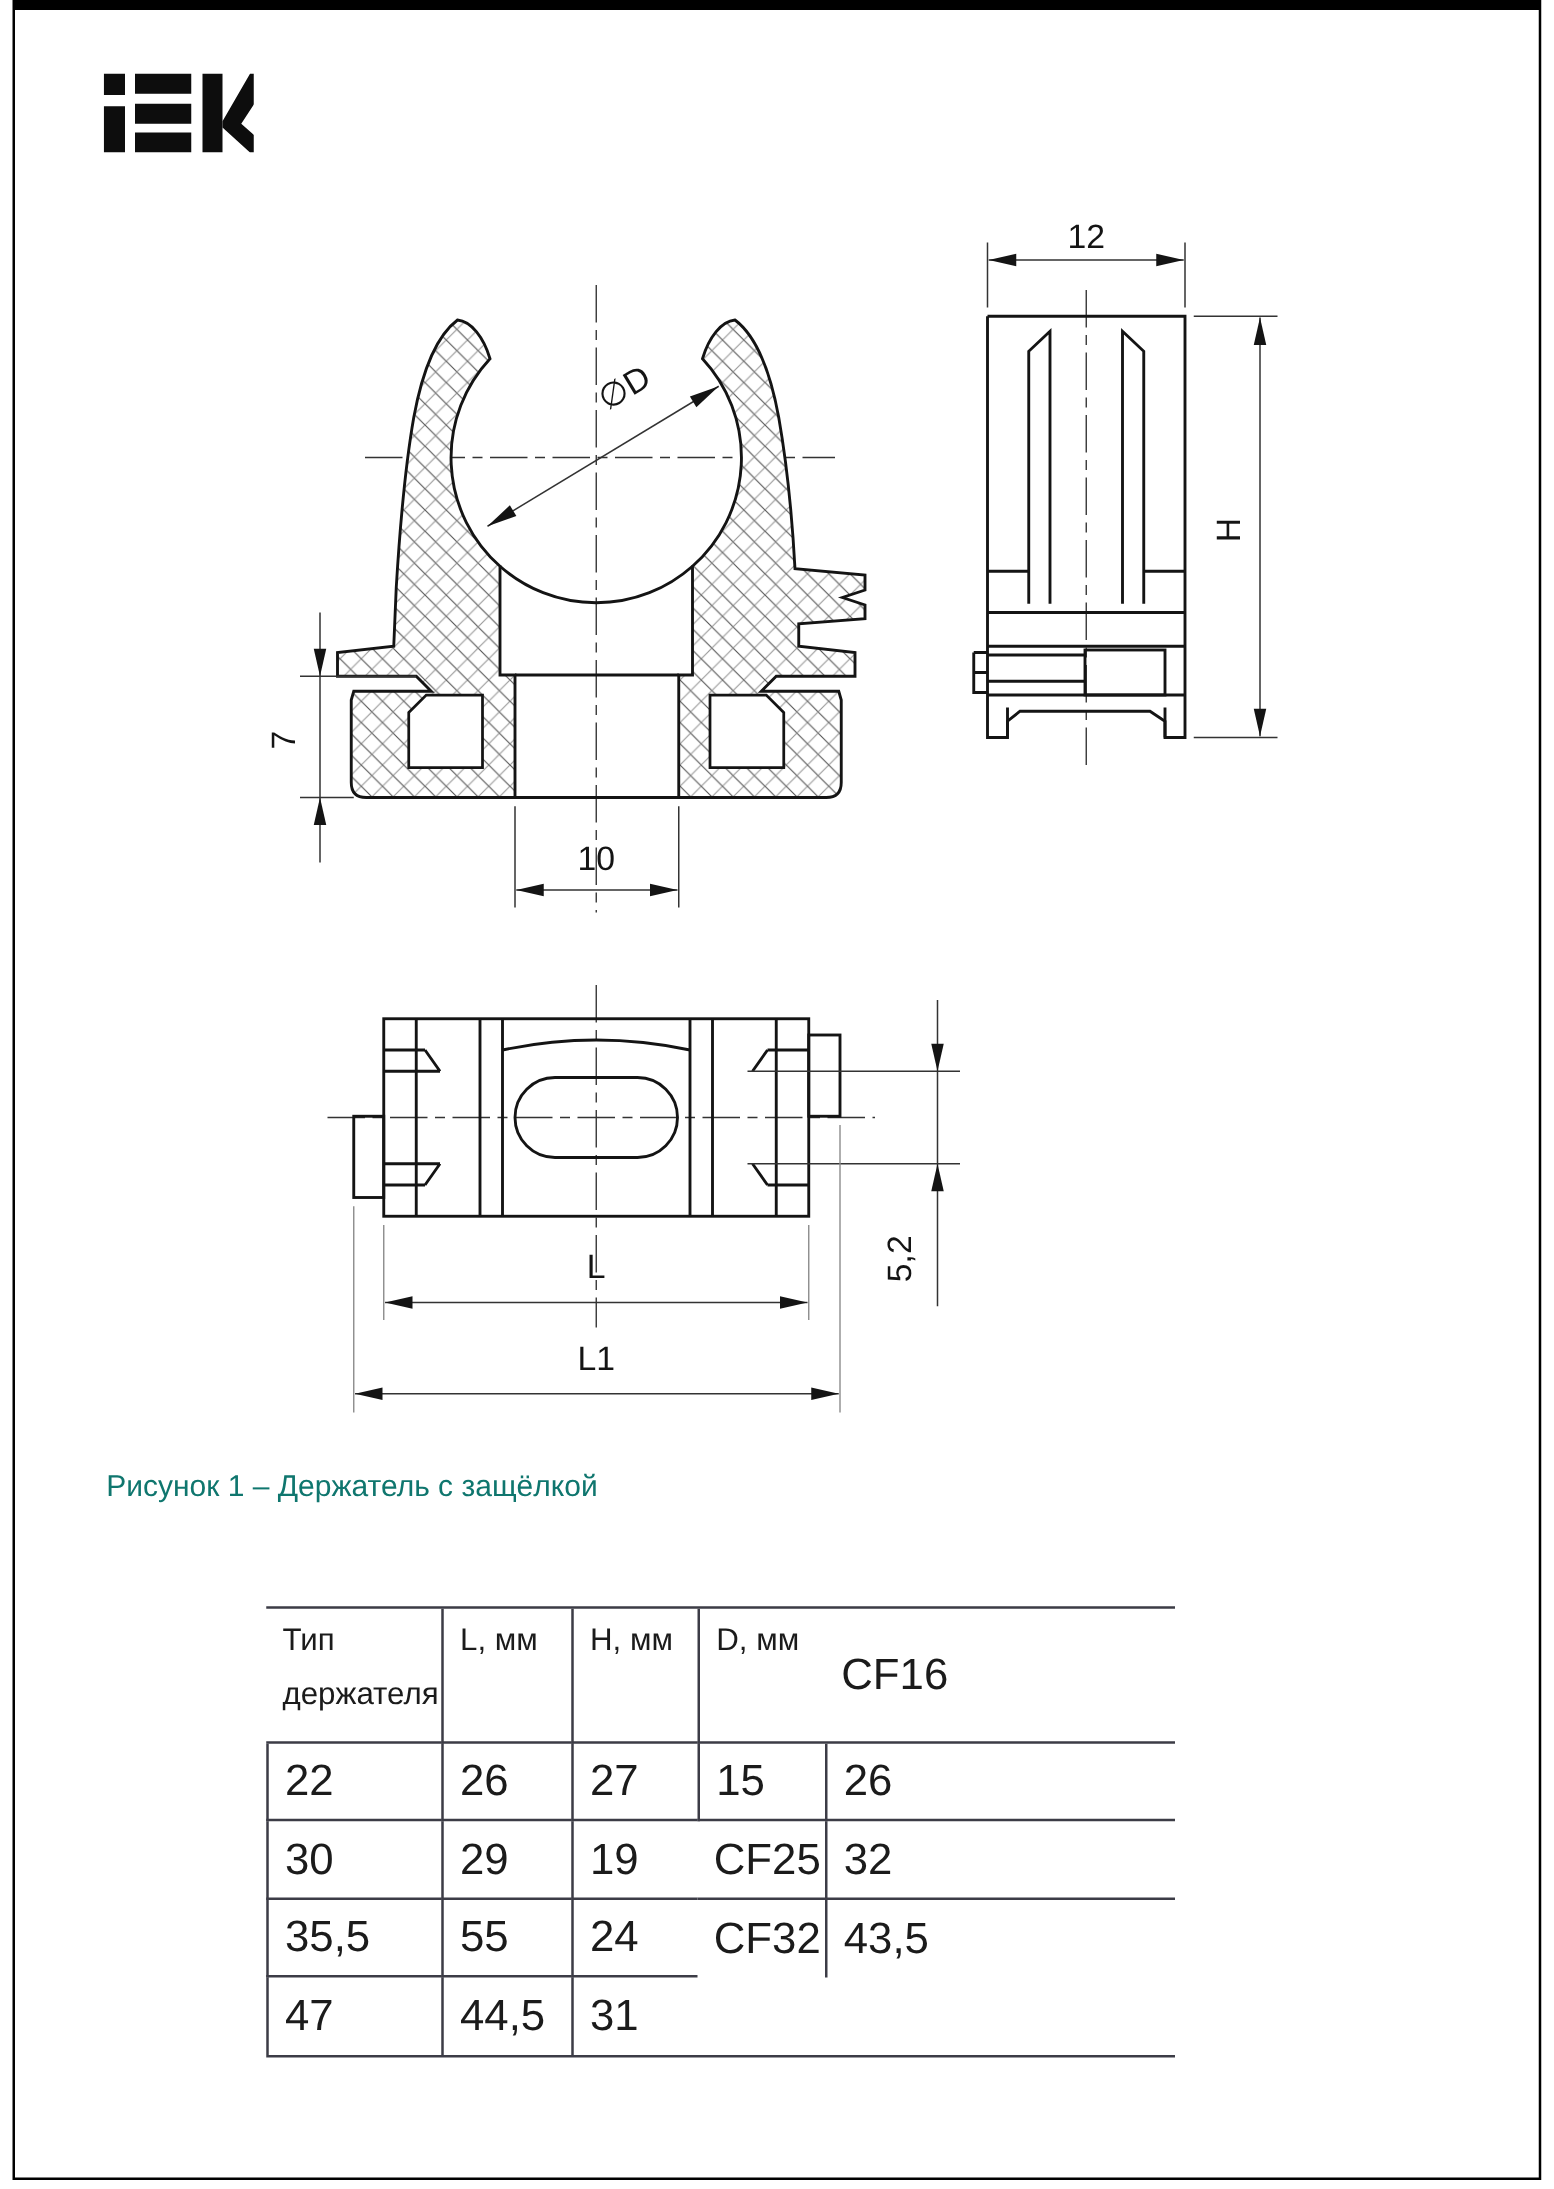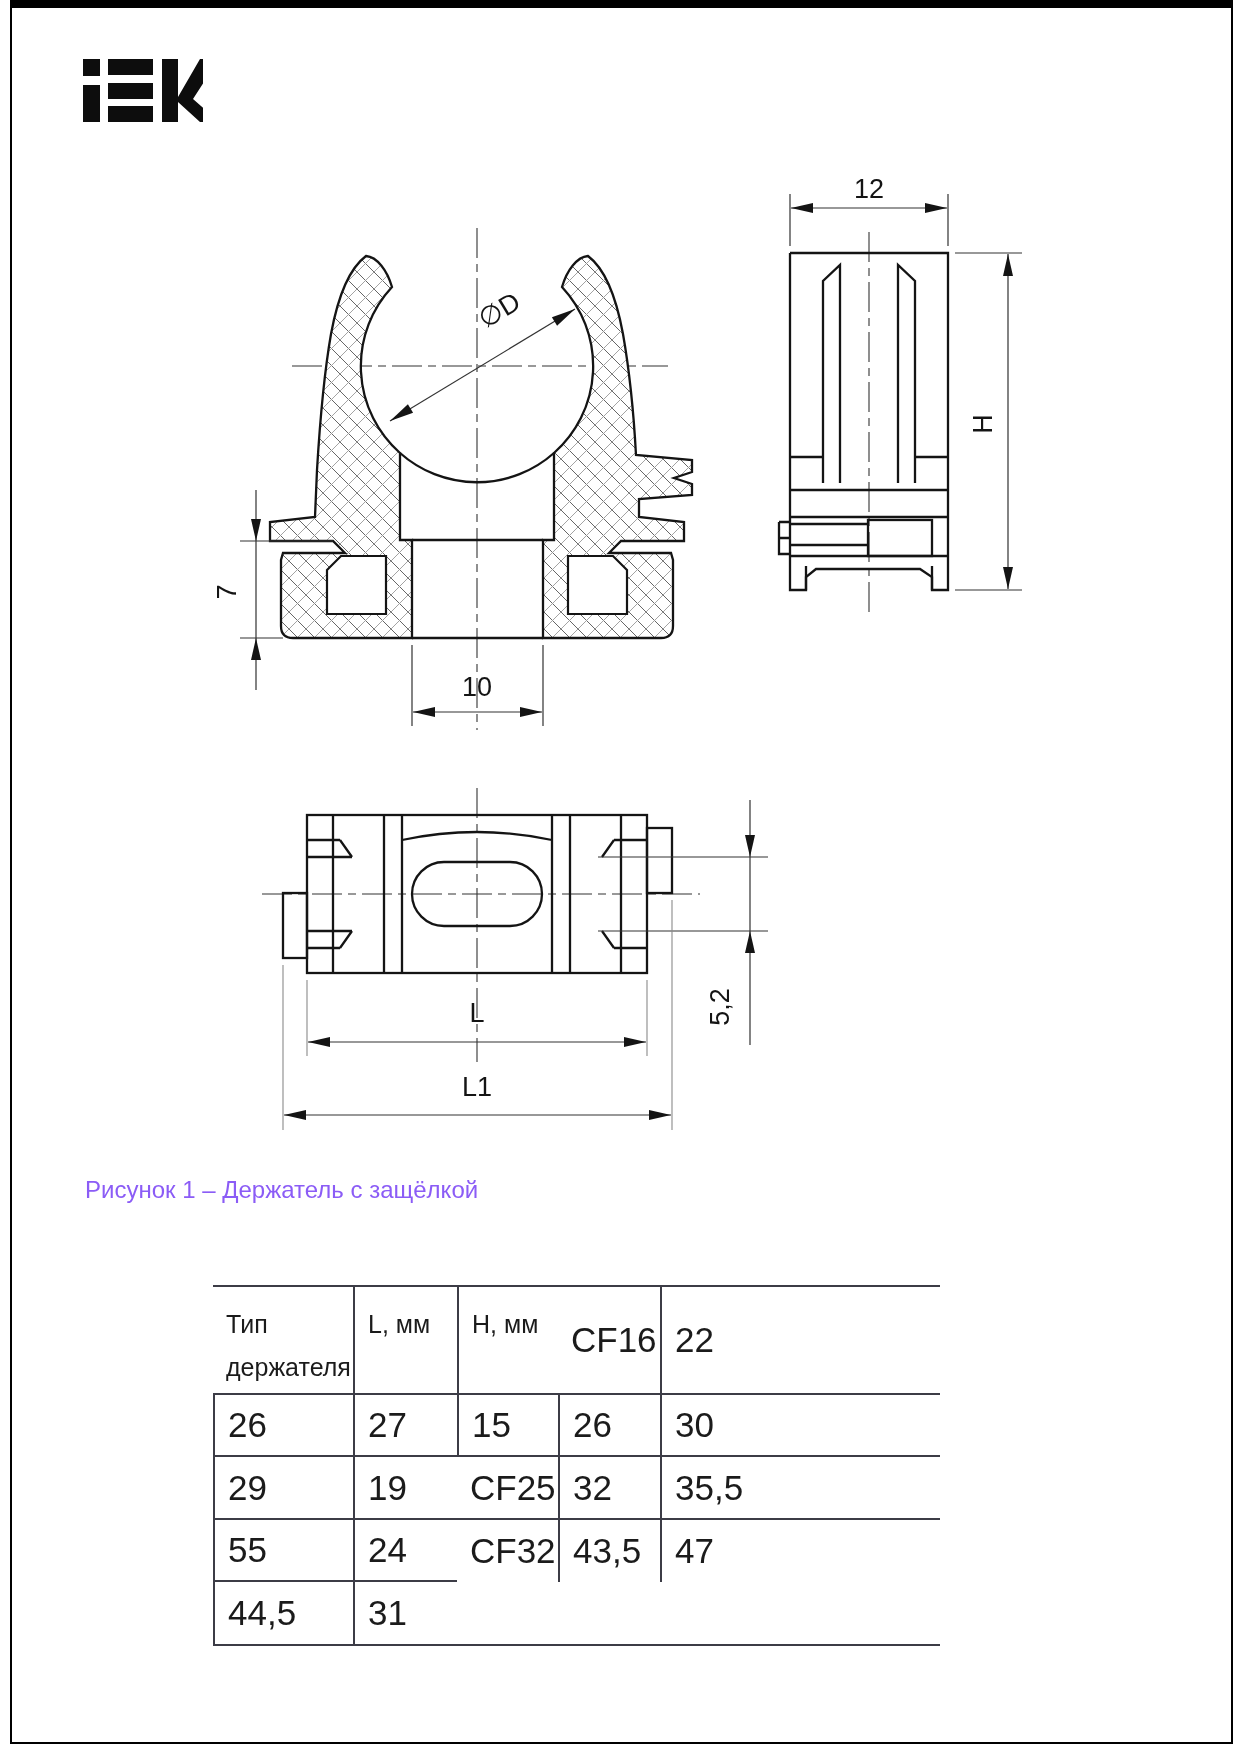--- a/index.html
+++ b/index.html
@@ -4,31 +4,31 @@
 <style>
   html,body{margin:0;padding:0;}
   body{
     width:1243px;height:1751px;position:relative;background:#fff;
     font-family:"Liberation Sans", sans-serif;color:#1b1b1b;overflow:hidden;
   }
   .frame{position:absolute;left:10px;right:10px;top:0;bottom:7px;
     border:2px solid #000;border-top-width:8px;pointer-events:none;}
   .logo{position:absolute;left:83px;top:56px;}
   .drawing{position:absolute;left:0;top:140px;}
-  .caption{position:absolute;left:85px;top:1176px;font-size:24px;color:#8b5cf6;}
+  .caption{position:absolute;left:85px;top:1176px;font-size:24px;color:#0f766e;}
   .spec-table{
     position:absolute;left:213px;top:1285px;width:727px;
     display:grid;
     grid-template-columns:140px 104px 101px 102px 280px;
     grid-template-rows:108px 62px 63px 62px 62px;
     border-top:2px solid #3c3c46;border-bottom:2px solid #3c3c46;
     font-size:26px;
   }
   .spec-table .cell{padding-left:13px;box-sizing:border-box;}
-  .spec-table .th{padding-top:16px;line-height:1.7;font-size:25px;}
+  .spec-table .th{padding-top:4px;line-height:1.7;font-size:25px;}
   .spec-table .td{display:flex;align-items:center;font-size:35px;}
   .spec-table .cl{border-left:2px solid #3c3c46;}
   .spec-table .rb{border-bottom:2px solid #3c3c46;}
   svg text{font-family:"Liberation Sans", sans-serif;fill:#141414;}
   .outline{fill:none;stroke:#141414;stroke-width:2.3;}
   .hatched{fill:url(#xh);stroke:#141414;stroke-width:2.3;}
   .white{fill:#fff;stroke:#141414;stroke-width:2.2;}
   .thin{fill:none;stroke:#333;stroke-width:1.2;}
   .ghost{fill:none;stroke:#8a8a8a;stroke-width:1.1;}
   .cline{fill:none;stroke:#333;stroke-width:1.1;stroke-dasharray:30 6 8 6;}
@@ -187,20 +187,21 @@
     </g>
   </g>
 </svg>
 
 <div class="caption">Рисунок 1 – Держатель с защёлкой</div>
 
 <div class="spec-table">
   <div class="cell th rb">Тип держателя</div>
   <div class="cell th rb cl">L, мм</div>
   <div class="cell th rb cl">H, мм</div>
+  <div class="cell th rb cl">D, мм</div>
 
   <div class="cell td rb">CF16</div>
   <div class="cell td rb cl">22</div>
   <div class="cell td rb cl">26</div>
   <div class="cell td rb cl">27</div>
   <div class="cell td rb cl">15</div>
 
   <div class="cell td rb cl">26</div>
   <div class="cell td rb cl">30</div>
   <div class="cell td rb cl">29</div>

